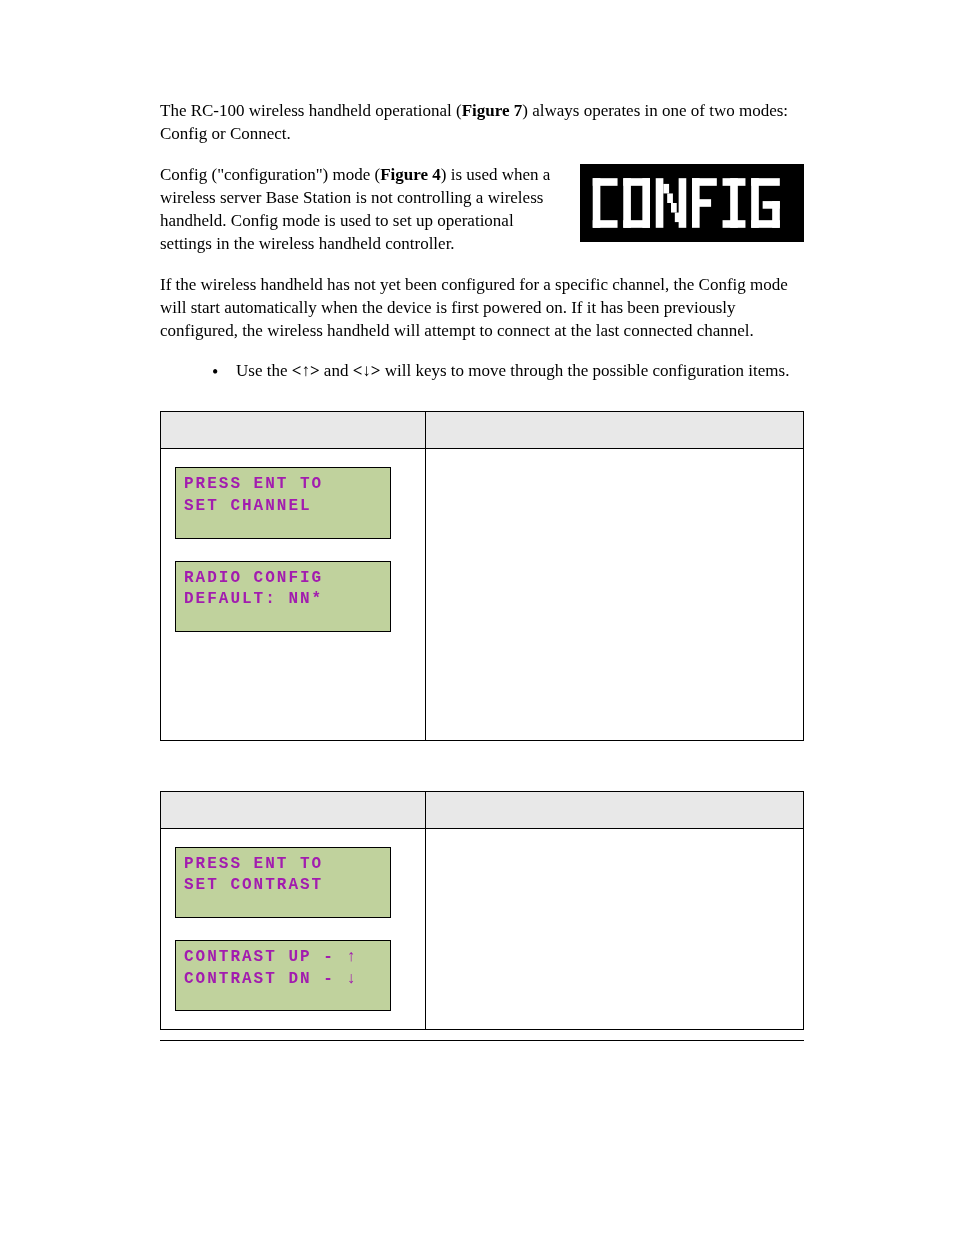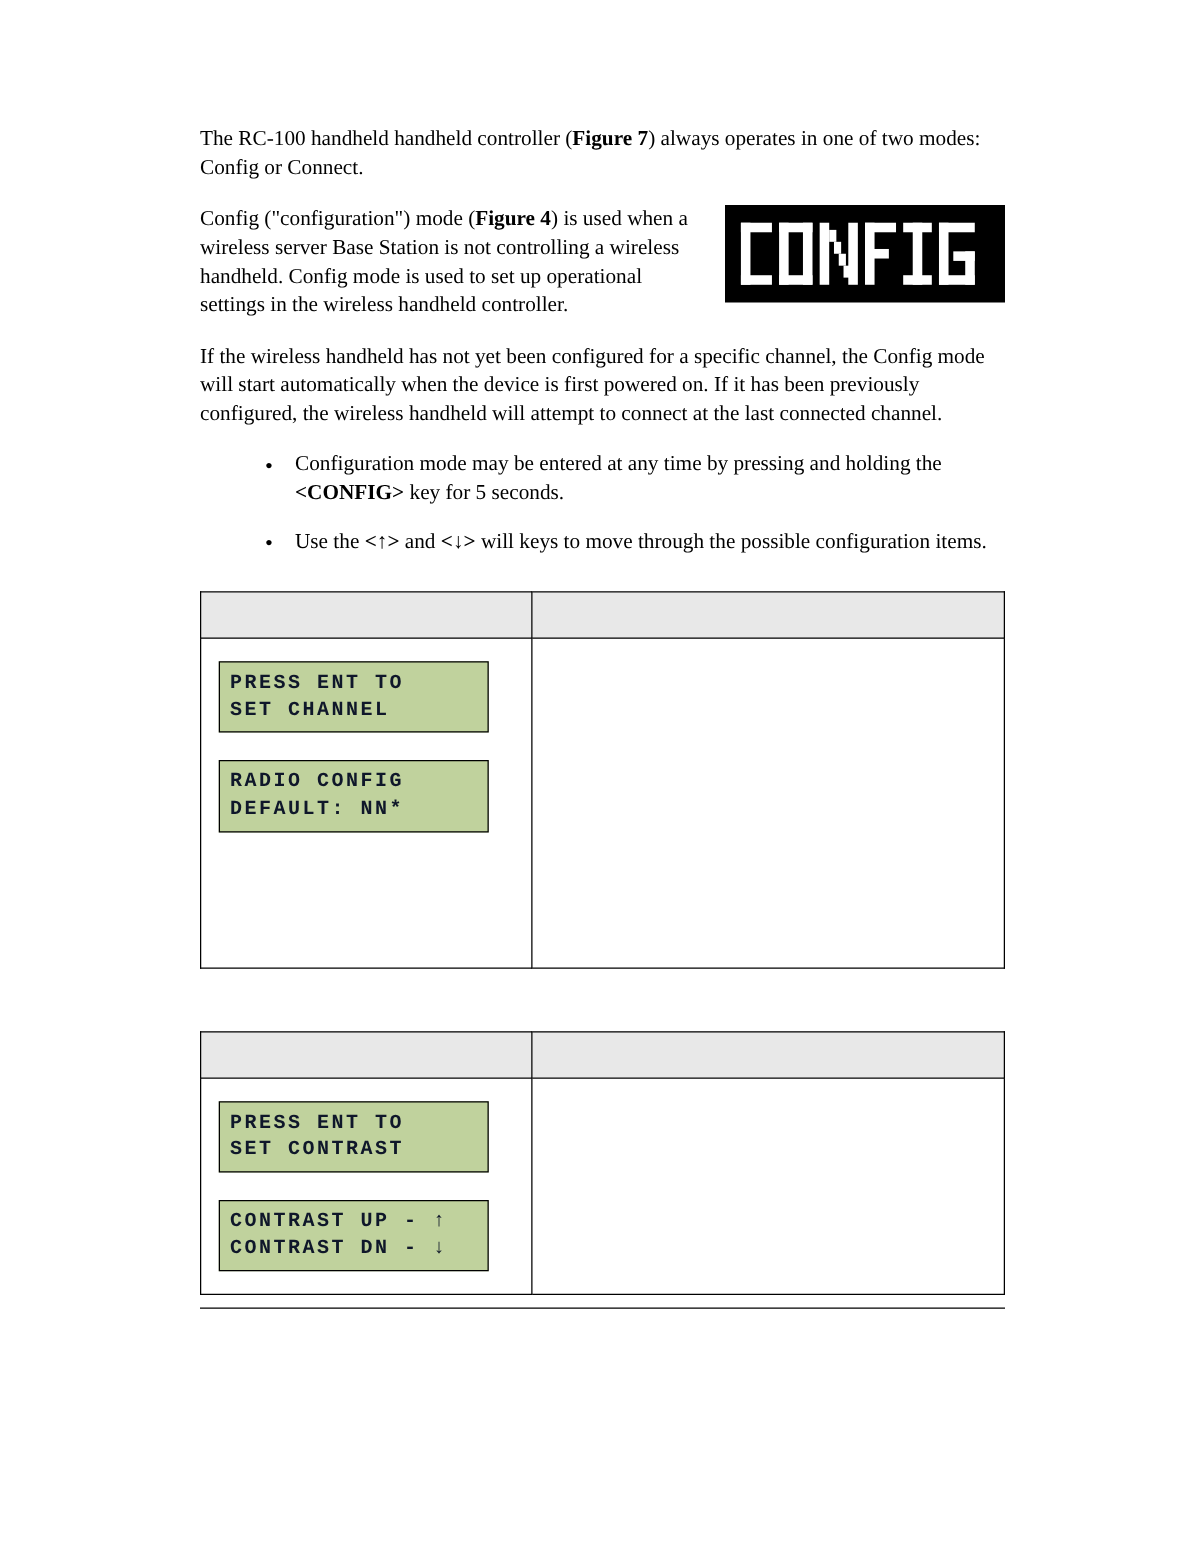--- a/index.html
+++ b/index.html
@@ -75,40 +75,40 @@
   table.grid td.right{
     padding:18px 14px;
   }
   .lcd{
     background:var(--lcd);
     border:1px solid var(--lcd-border);
     font-family:"Courier New",monospace;
     font-weight:bold;
     font-size:16px;
     letter-spacing:2px;
-    padding:6px 8px 6px 8px;
+    padding:6px 8px 20px 8px;
     line-height:1.35;
     white-space:pre;
-    color:#0f172a;
+    color:#a21caf;
     width:198px;
     box-sizing:content-box;
   }
   td.left .lcd + .lcd-gap{height:22px;}
   td.tall{height:180px;}
   .footer-rule{
     border-top:1px solid #000;
     margin-top:10px;
   }
 </style>
 </head>
 <body>
 <div class="page">
 
 <p>
-  <span>The RC-100 handheld handheld controller (</span><span class="figref">Figure 7</span><span>) always operates in one of two modes: Config or Connect.</span>
+  <span>The RC-100 wireless handheld operational (</span><span class="figref">Figure 7</span><span>) always operates in one of two modes: Config or Connect.</span>
 </p>
 
 <div class="config-badge" aria-label="CONFIG">
   <svg viewBox="0 0 220 64" width="210" height="62">
     <g fill="#fff">
 
       <rect x="6" y="6" width="26" height="8"></rect>
       <rect x="6" y="6" width="8" height="52"></rect>
       <rect x="6" y="50" width="26" height="8"></rect>
 
@@ -143,23 +143,20 @@
 
 <p>
   <span>Config ("configuration") mode (</span><span class="figref">Figure 4</span><span>) is used when a wireless server Base Station is not controlling a wireless handheld. Config mode is used to set up operational settings in the wireless handheld controller.</span>
 </p>
 
 <div class="clear"></div>
 
 <p>If the wireless handheld has not yet been configured for a specific channel, the Config mode will start automatically when the device is first powered on. If it has been previously configured, the wireless handheld will attempt to connect at the last connected channel.</p>
 
 <ul class="bullets">
-  <li>
-    <span>Configuration mode may be entered at any time by pressing and holding the </span><span class="keycap">&lt;CONFIG&gt;</span><span> key for 5 seconds.</span>
-  </li>
   <li>
     <span>Use the </span><span class="keycap">&lt;↑&gt;</span><span> and </span><span class="keycap">&lt;↓&gt;</span><span> will keys to move through the possible configuration items.</span>
   </li>
 </ul>
 
 <table class="grid">
   <tbody>
         <tr>
     <th></th>
     <th></th>

